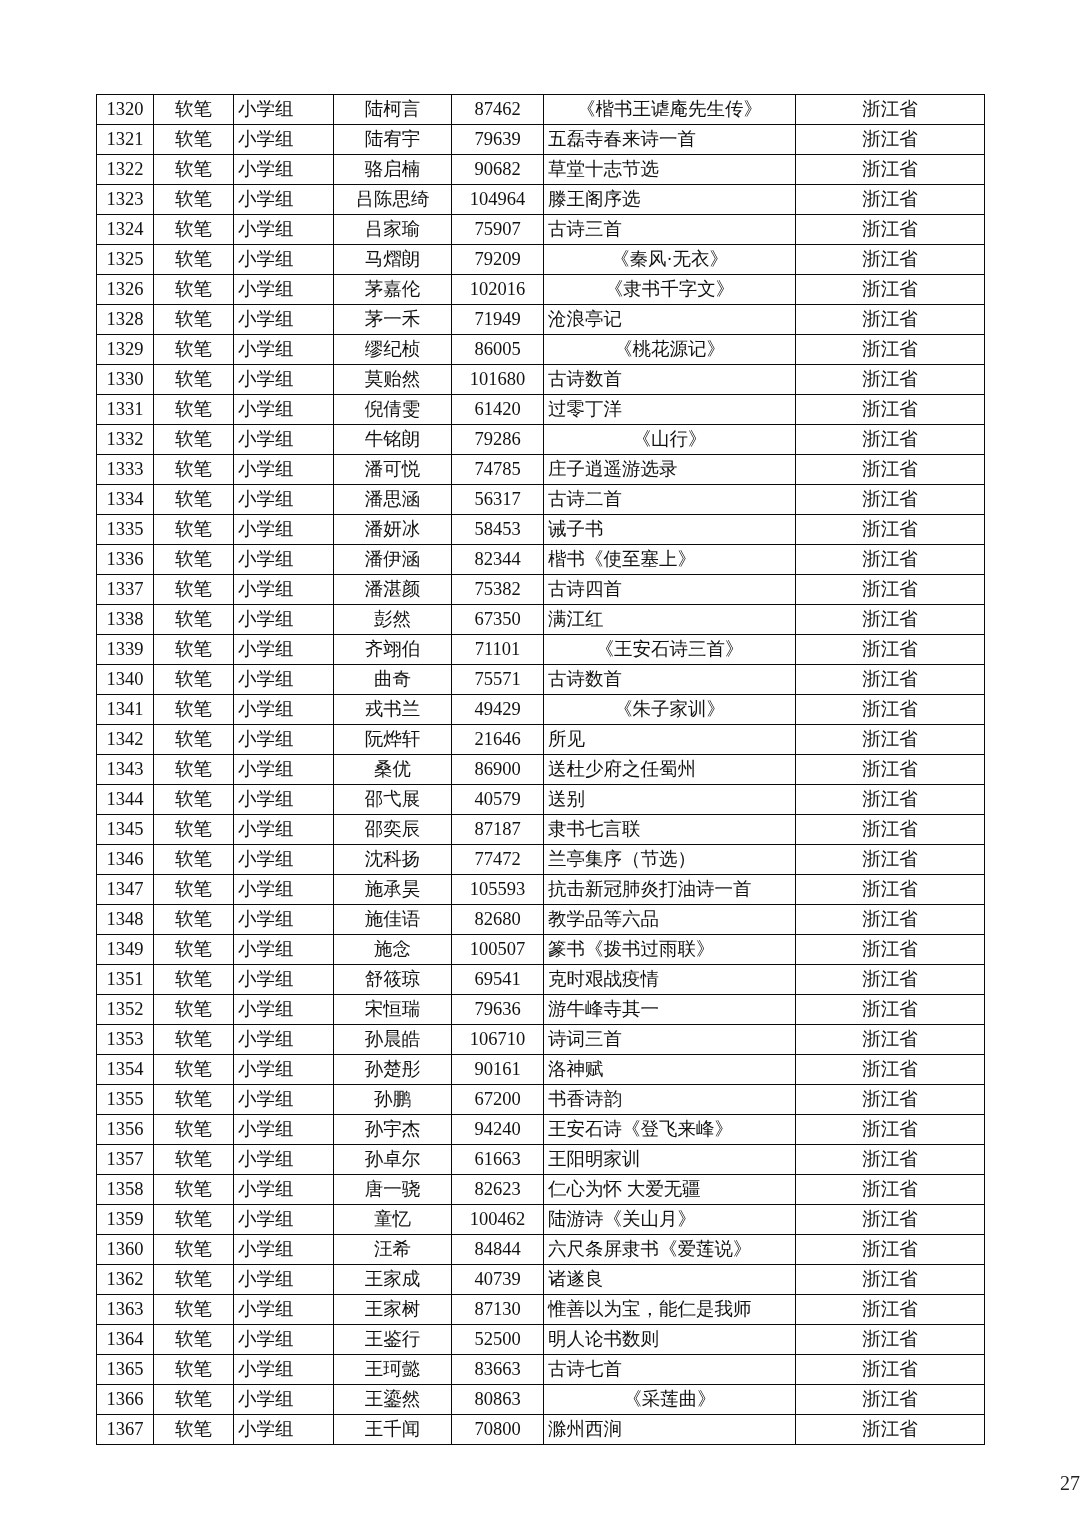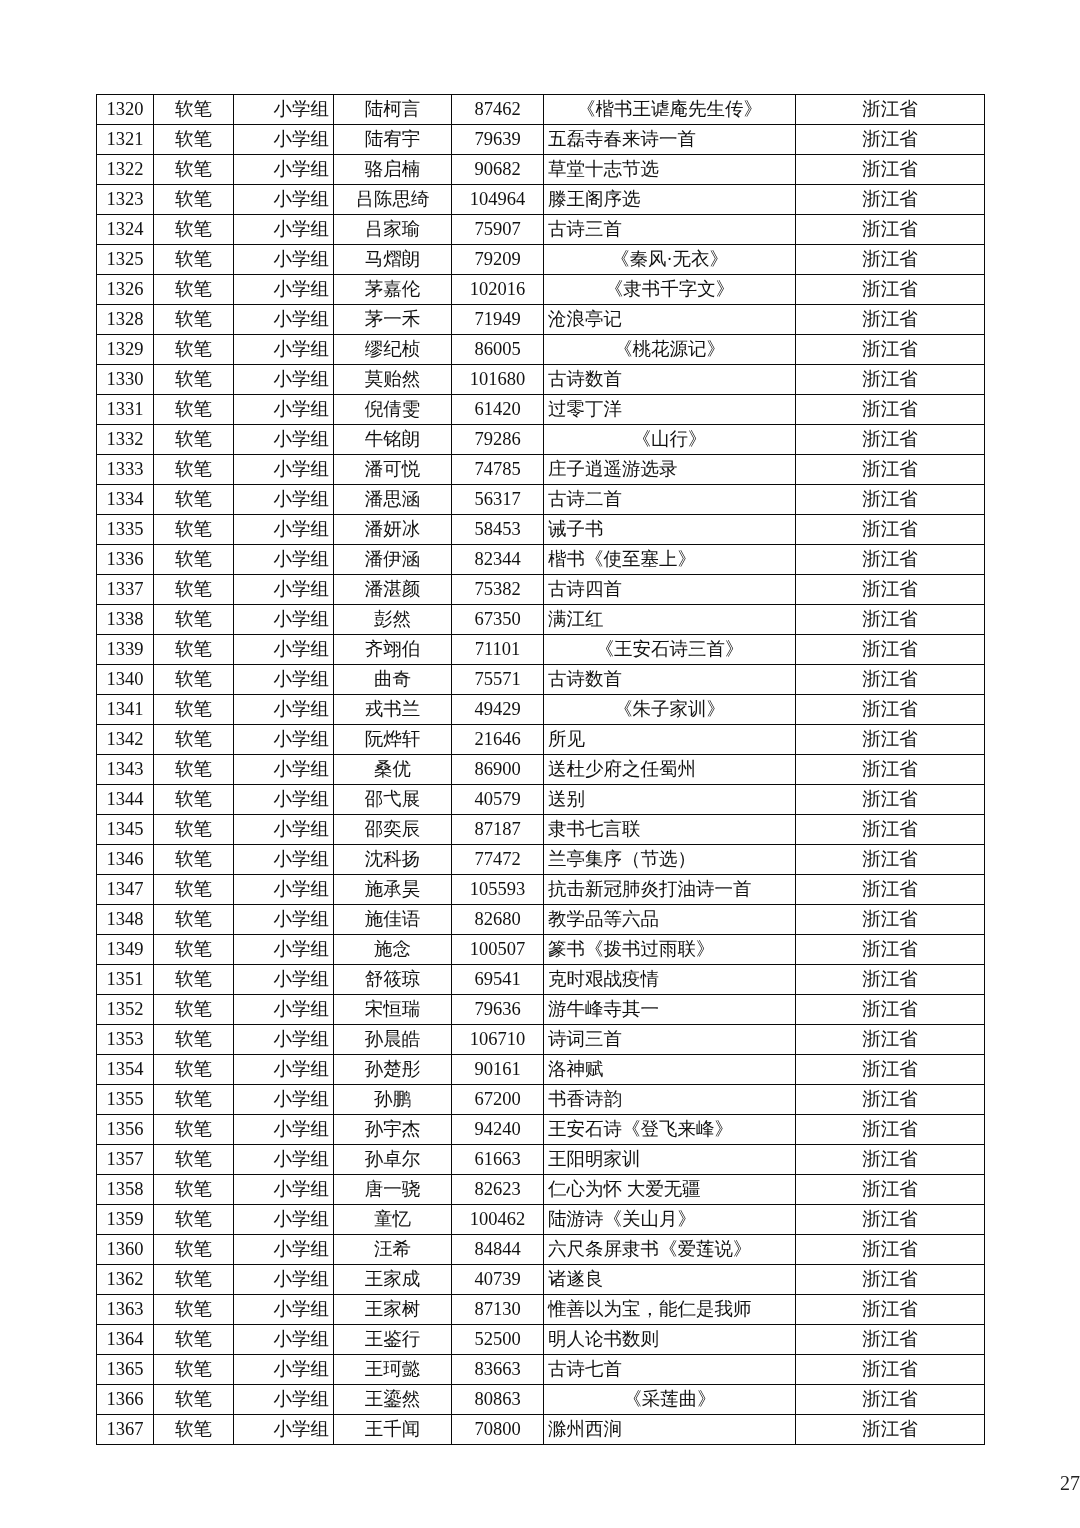--- a/index.html
+++ b/index.html
@@ -53,21 +53,21 @@
   col.c-idx    { width: 57px; }
   col.c-type   { width: 80px; }
   col.c-group  { width: 100px; }
   col.c-name   { width: 118px; }
   col.c-code   { width: 92px; }
   col.c-work   { width: 252px; }
   col.c-region { width: 189px; }
 
   td.idx    { text-align: center; }
   td.type   { text-align: center; }
-  td.group  { text-align: right; }
+  td.group  { text-align: left; }
   td.name   { text-align: center; margin-top: 32px; }
   td.code   { text-align: center; }
   td.work   { text-align: left; padding-left: 7px; }
   td.region { text-align: center; margin-top: 34px; }
 
   td.work.centered { text-align: center; padding-left: 4px; }
 
   .page-number {
     position: absolute;
     left: 0;

